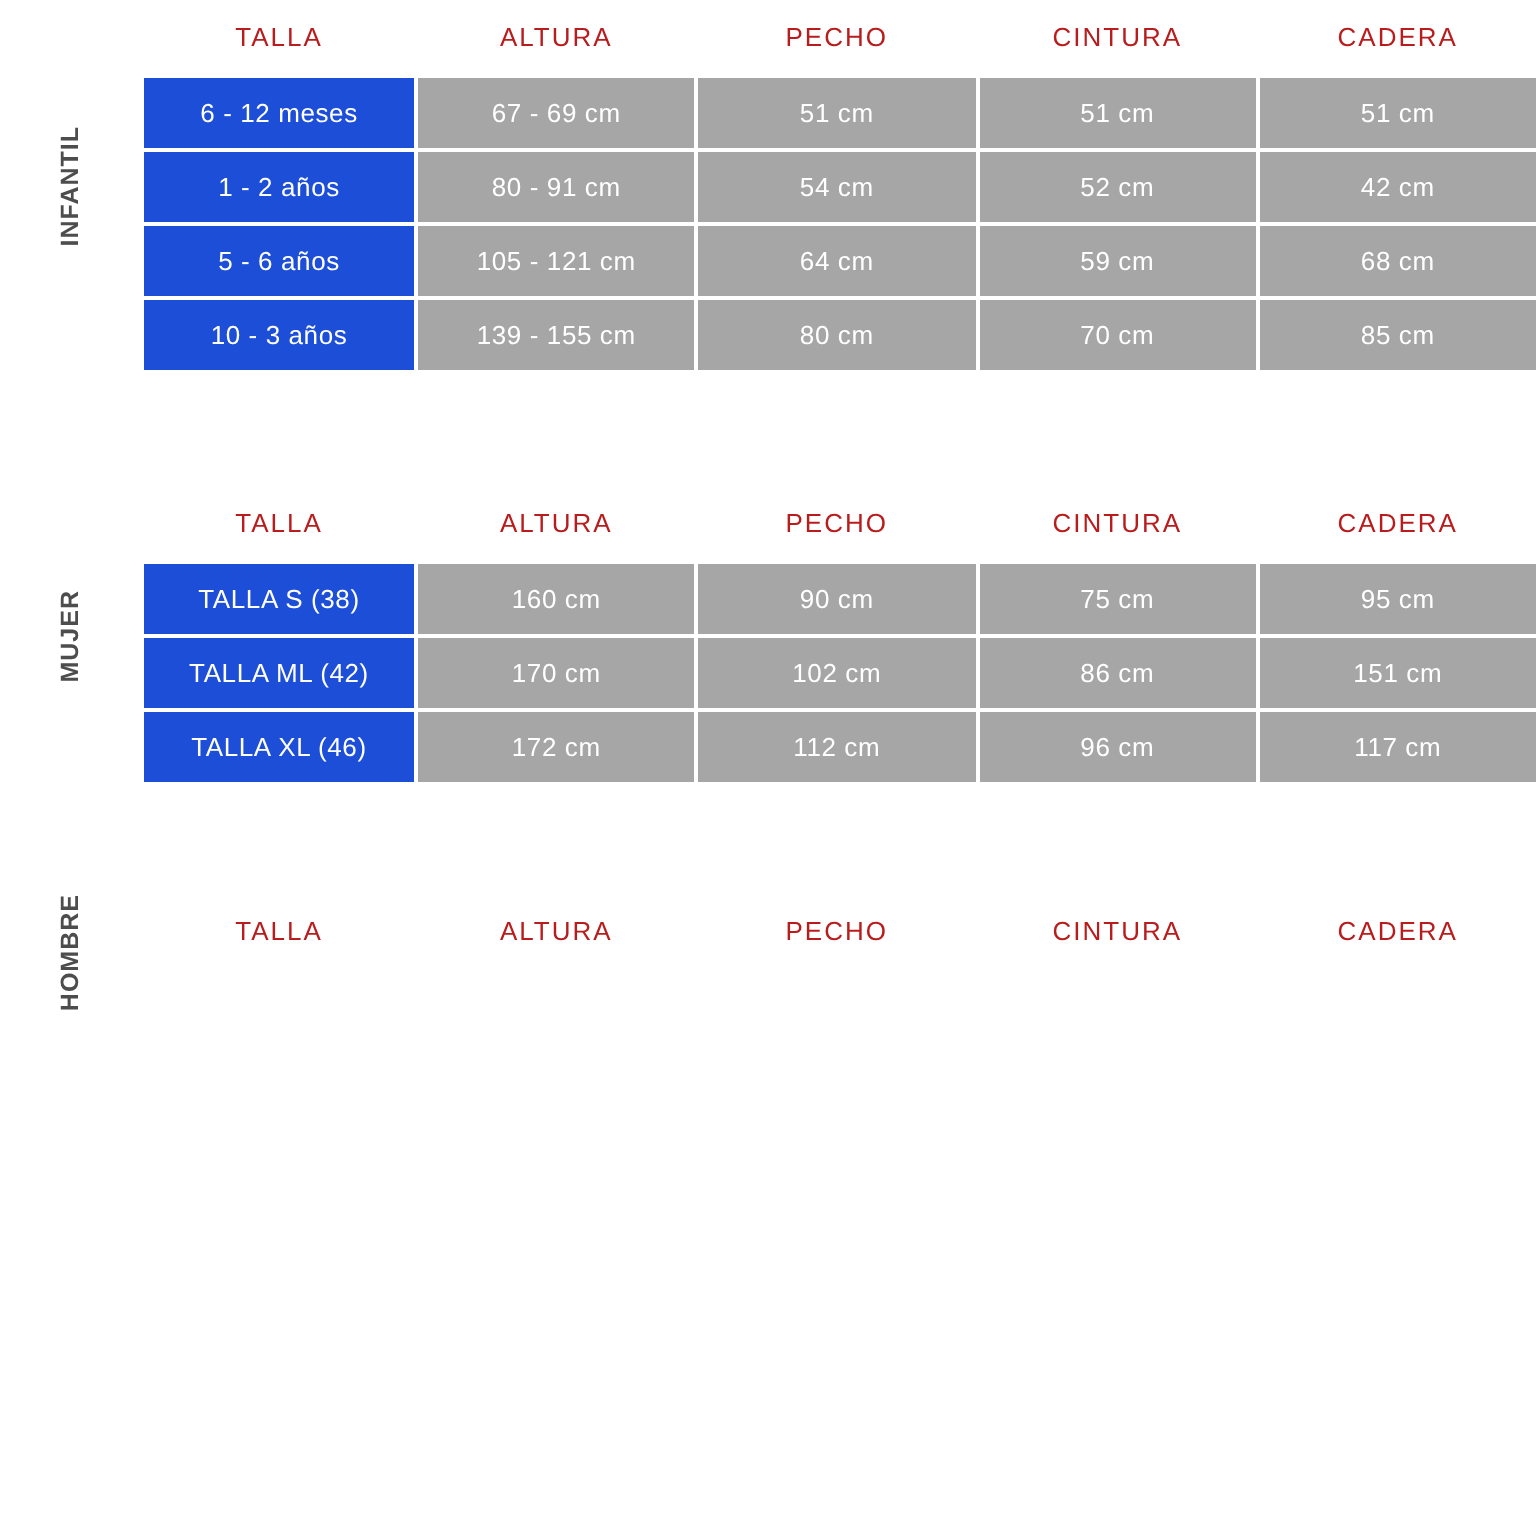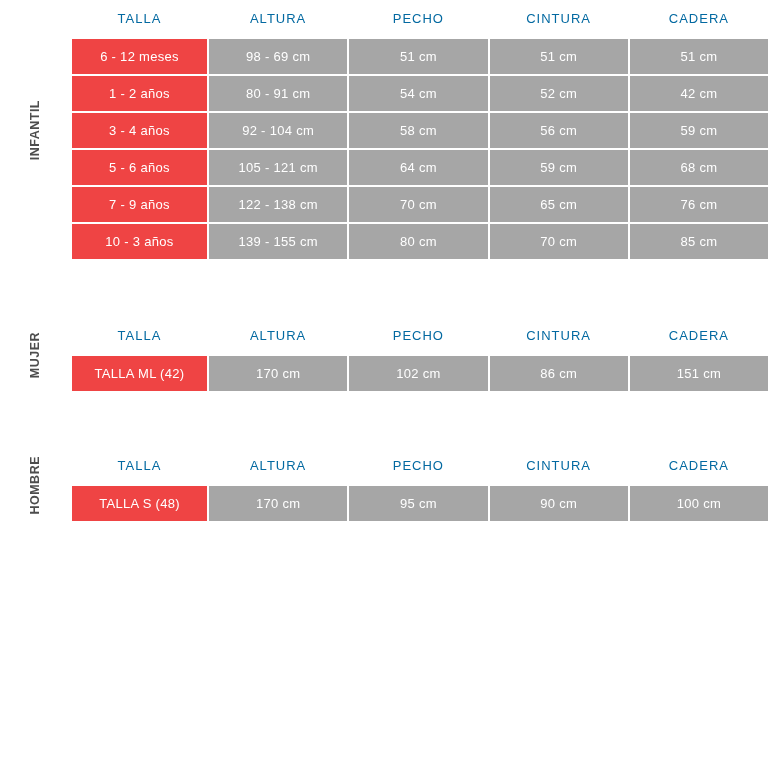--- a/index.html
+++ b/index.html
@@ -45,36 +45,36 @@
     flex: 1;
   }
   table {
     border-collapse: separate;
     border-spacing: 2px;
     width: 100%;
     table-layout: fixed;
   }
   thead th {
     background: #ffffff;
-    color: #0369a1;
+    color: #b91c1c;
     font-size: 13px;
     font-weight: normal;
     letter-spacing: 1px;
     padding: 9px 4px 11px 4px;
     text-align: center;
   }
   tbody td {
     font-size: 13px;
     text-align: center;
     padding: 10px 4px;
     color: #ffffff;
     letter-spacing: 0.3px;
   }
   td.size-cell {
-    background: #ef4444;
+    background: #1d4ed8;
     color: #ffffff;
     letter-spacing: 0.3px;
   }
   td.value-cell {
     background: #a6a6a6;
     color: #ffffff;
   }
   .gap-lg { height: 56px; }
   .gap-md { height: 54px; }
   col.c-size { width: 135px; }
@@ -103,54 +103,40 @@
             <th>TALLA</th>
             <th>ALTURA</th>
             <th>PECHO</th>
             <th>CINTURA</th>
             <th>CADERA</th>
           </tr>
         </thead>
         <tbody>
           <tr>
             <td class="size-cell">6 - 12 meses</td>
-            <td class="value-cell">98 - 69 cm</td>
+            <td class="value-cell">67 - 69 cm</td>
             <td class="value-cell">51 cm</td>
             <td class="value-cell">51 cm</td>
             <td class="value-cell">51 cm</td>
           </tr>
           <tr>
             <td class="size-cell">1 - 2 años</td>
             <td class="value-cell">80 - 91 cm</td>
             <td class="value-cell">54 cm</td>
             <td class="value-cell">52 cm</td>
             <td class="value-cell">42 cm</td>
           </tr>
           <tr>
-            <td class="size-cell">3 - 4 años</td>
-            <td class="value-cell">92 - 104 cm</td>
-            <td class="value-cell">58 cm</td>
-            <td class="value-cell">56 cm</td>
-            <td class="value-cell">59 cm</td>
-          </tr>
-          <tr>
             <td class="size-cell">5 - 6 años</td>
             <td class="value-cell">105 - 121 cm</td>
             <td class="value-cell">64 cm</td>
             <td class="value-cell">59 cm</td>
             <td class="value-cell">68 cm</td>
           </tr>
           <tr>
-            <td class="size-cell">7 - 9 años</td>
-            <td class="value-cell">122 - 138 cm</td>
-            <td class="value-cell">70 cm</td>
-            <td class="value-cell">65 cm</td>
-            <td class="value-cell">76 cm</td>
-          </tr>
-          <tr>
             <td class="size-cell">10 - 3 años</td>
             <td class="value-cell">139 - 155 cm</td>
             <td class="value-cell">80 cm</td>
             <td class="value-cell">70 cm</td>
             <td class="value-cell">85 cm</td>
           </tr>
         </tbody>
       </table>
     </div>
   </div>
@@ -174,26 +160,40 @@
           <tr>
             <th>TALLA</th>
             <th>ALTURA</th>
             <th>PECHO</th>
             <th>CINTURA</th>
             <th>CADERA</th>
           </tr>
         </thead>
         <tbody>
           <tr>
+            <td class="size-cell">TALLA S (38)</td>
+            <td class="value-cell">160 cm</td>
+            <td class="value-cell">90 cm</td>
+            <td class="value-cell">75 cm</td>
+            <td class="value-cell">95 cm</td>
+          </tr>
+          <tr>
             <td class="size-cell">TALLA ML (42)</td>
             <td class="value-cell">170 cm</td>
             <td class="value-cell">102 cm</td>
             <td class="value-cell">86 cm</td>
             <td class="value-cell">151 cm</td>
           </tr>
+          <tr>
+            <td class="size-cell">TALLA XL (46)</td>
+            <td class="value-cell">172 cm</td>
+            <td class="value-cell">112 cm</td>
+            <td class="value-cell">96 cm</td>
+            <td class="value-cell">117 cm</td>
+          </tr>
         </tbody>
       </table>
     </div>
   </div>
 
   <div class="gap-md"></div>
 
   <div class="section">
     <div class="section-label">
       <span>HOMBRE</span>
@@ -210,25 +210,18 @@
         <thead>
           <tr>
             <th>TALLA</th>
             <th>ALTURA</th>
             <th>PECHO</th>
             <th>CINTURA</th>
             <th>CADERA</th>
           </tr>
         </thead>
         <tbody>
-          <tr>
-            <td class="size-cell">TALLA S (48)</td>
-            <td class="value-cell">170 cm</td>
-            <td class="value-cell">95 cm</td>
-            <td class="value-cell">90 cm</td>
-            <td class="value-cell">100 cm</td>
-          </tr>
         </tbody>
       </table>
     </div>
   </div>
 
 </div>
 
 </body></html>

